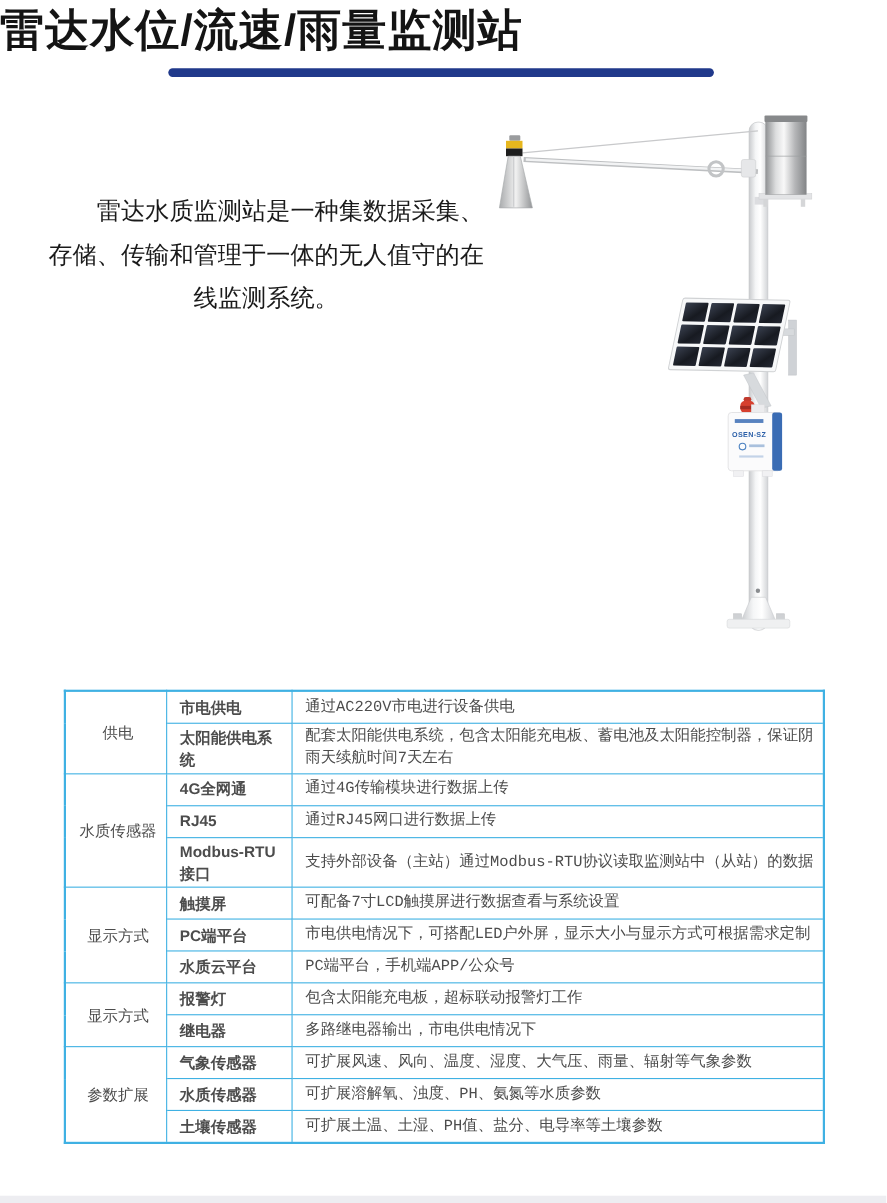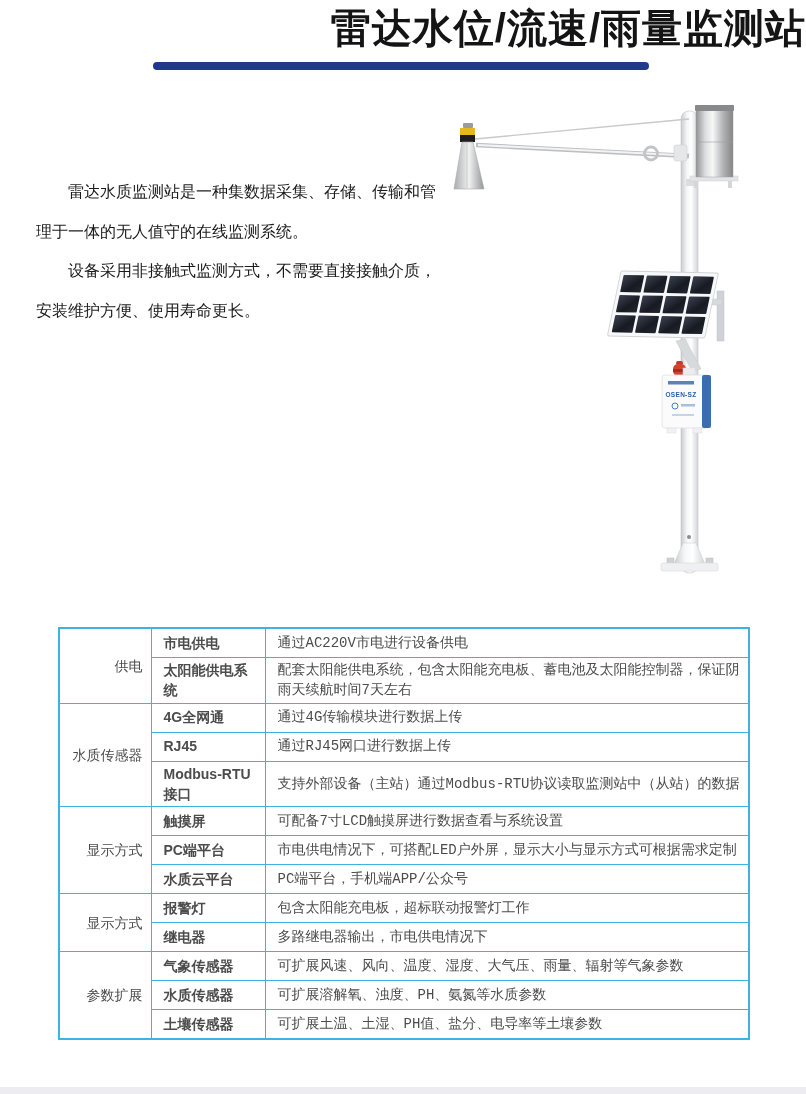--- a/index.html
+++ b/index.html
@@ -1,51 +1,50 @@
 <!DOCTYPE html>
 <html style="--title-bar-blue: #20398b; --table-border-blue: #3fb1e3; --table-text: #4c4c4c; --text-dark: #1a1a1a; --box-panel-blue: #3a6cb4; --device-label-blue: #2b5fa8; --beacon-red: #d6402f; --solar-cell-dark: #171a21; --bottom-strip-gray: #ededf1;"><head>
 <meta charset="utf-8">
 <style>
   html,body{margin:0;padding:0;}
   body{width:806px;height:1094px;background:#fff;font-family:"Liberation Sans",sans-serif;}
   .page{position:relative;width:806px;height:1094px;background:#ffffff;overflow:hidden;}
 
-  .page-title{position:absolute;top:0;left:0;right:0;margin:0;text-align:right;
+  .page-title{position:absolute;top:0;left:0;right:0;margin:0;text-align:left;
     font-size:40px;line-height:56px;font-weight:700;color:#141414;letter-spacing:1px;}
   .title-bar{position:absolute;top:62px;left:153px;width:496px;height:8px;border-radius:4px;
     background:var(--title-bar-blue,#20398b);}
 
   .intro{position:absolute;left:36px;top:172px;width:412px;}
-  .intro p{margin:0;text-indent:2em;font-size:16px;line-height:39.5px;color:var(--text-dark,#1a1a1a);}
+  .intro p{margin:0;text-indent:2em;font-size:22px;line-height:39.5px;color:var(--text-dark,#1a1a1a);text-align:center;}
 
   .station-figure{position:absolute;left:440px;top:85px;width:366px;height:515px;margin:0;}
 
   table.spec{position:absolute;left:58px;top:627px;width:690px;border-collapse:collapse;
     table-layout:fixed;background:#fff;border:2px solid var(--table-border-blue,#3fb1e3);}
   table.spec td{border:1px solid var(--table-border-blue,#3fb1e3);font-size:14px;line-height:1.45;
     color:var(--table-text,#4c4c4c);height:24px;padding:2px 8px 2px 12px;vertical-align:middle;
     overflow:hidden;}
-  td.cat{text-align:right;padding:2px 4px;}
+  td.cat{text-align:center;padding:2px 4px;}
   td.item{padding:2px 4px 2px 10px;font-weight:bold;}
   td.desc{padding:2px 8px 2px 12px;font-family:Liberation Mono, monospace;}
 
   .bottom-strip{position:absolute;left:0;bottom:0;width:806px;height:7px;
     background:var(--bottom-strip-gray,#ededf1);}
 </style>
 </head>
 <body>
 
 <div class="page">
 
   <h1 class="page-title">雷达水位/流速/雨量监测站</h1>
   <div class="title-bar"></div>
 
   <div class="intro">
     <p>雷达水质监测站是一种集数据采集、存储、传输和管理于一体的无人值守的在线监测系统。</p>
-    <p>设备采用非接触式监测方式，不需要直接接触介质，安装维护方便、使用寿命更长。</p>
   </div>
 
   <figure class="station-figure">
     <svg width="366" height="515" viewBox="0 0 366 515" xmlns="http://www.w3.org/2000/svg">
       <defs>
         <linearGradient id="poleG" x1="0" y1="0" x2="1" y2="0">
           <stop offset="0" stop-color="#c9cbce"></stop>
             <stop offset="0.35" stop-color="#f5f6f7"></stop>
           <stop offset="0.6" stop-color="#ffffff"></stop>
             <stop offset="1" stop-color="#d2d4d7"></stop>

